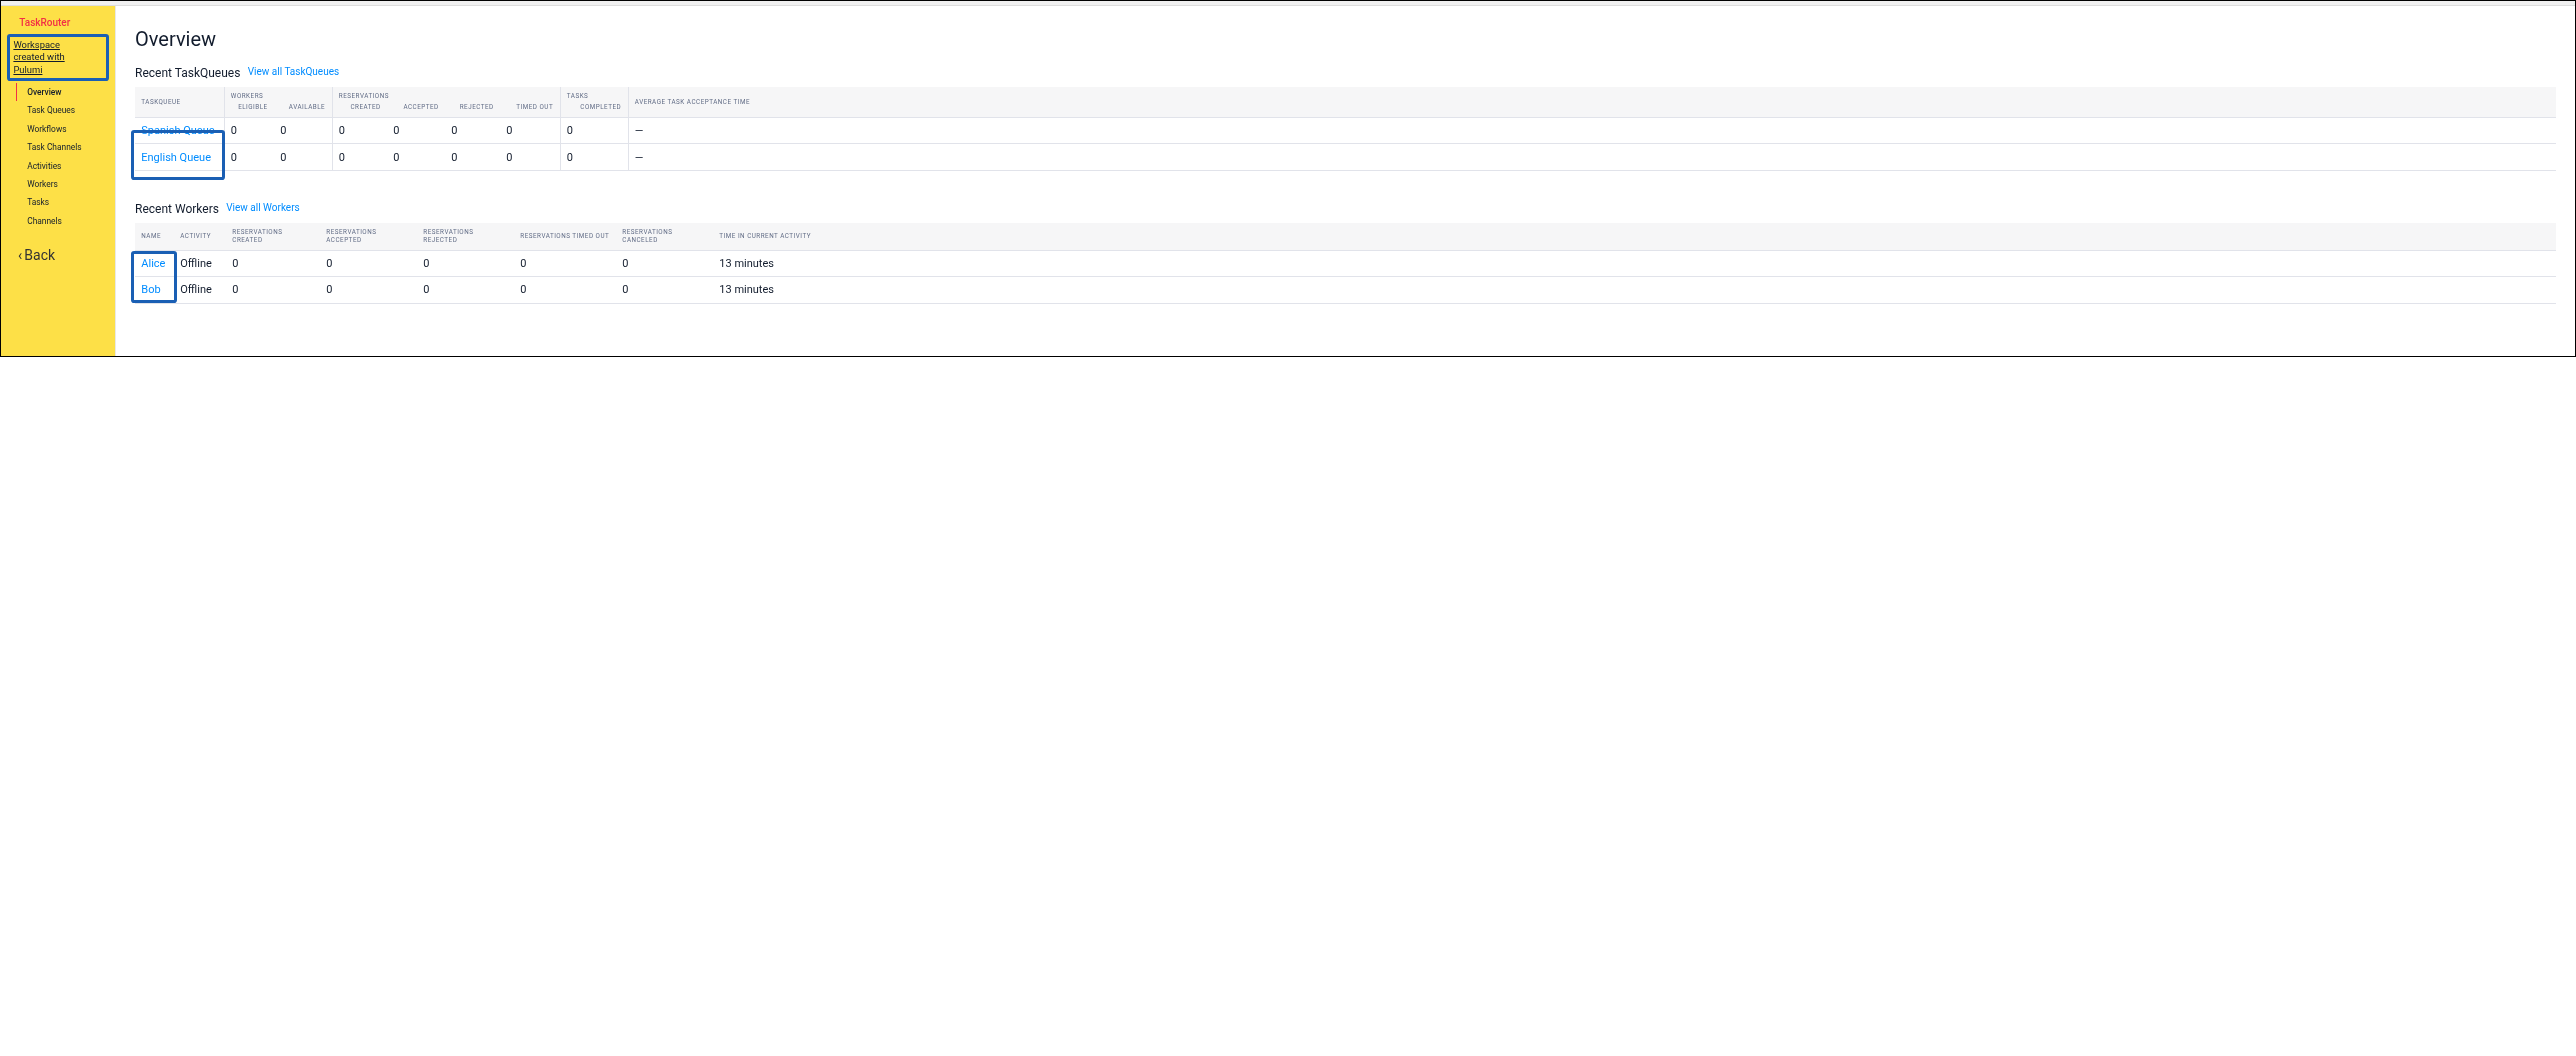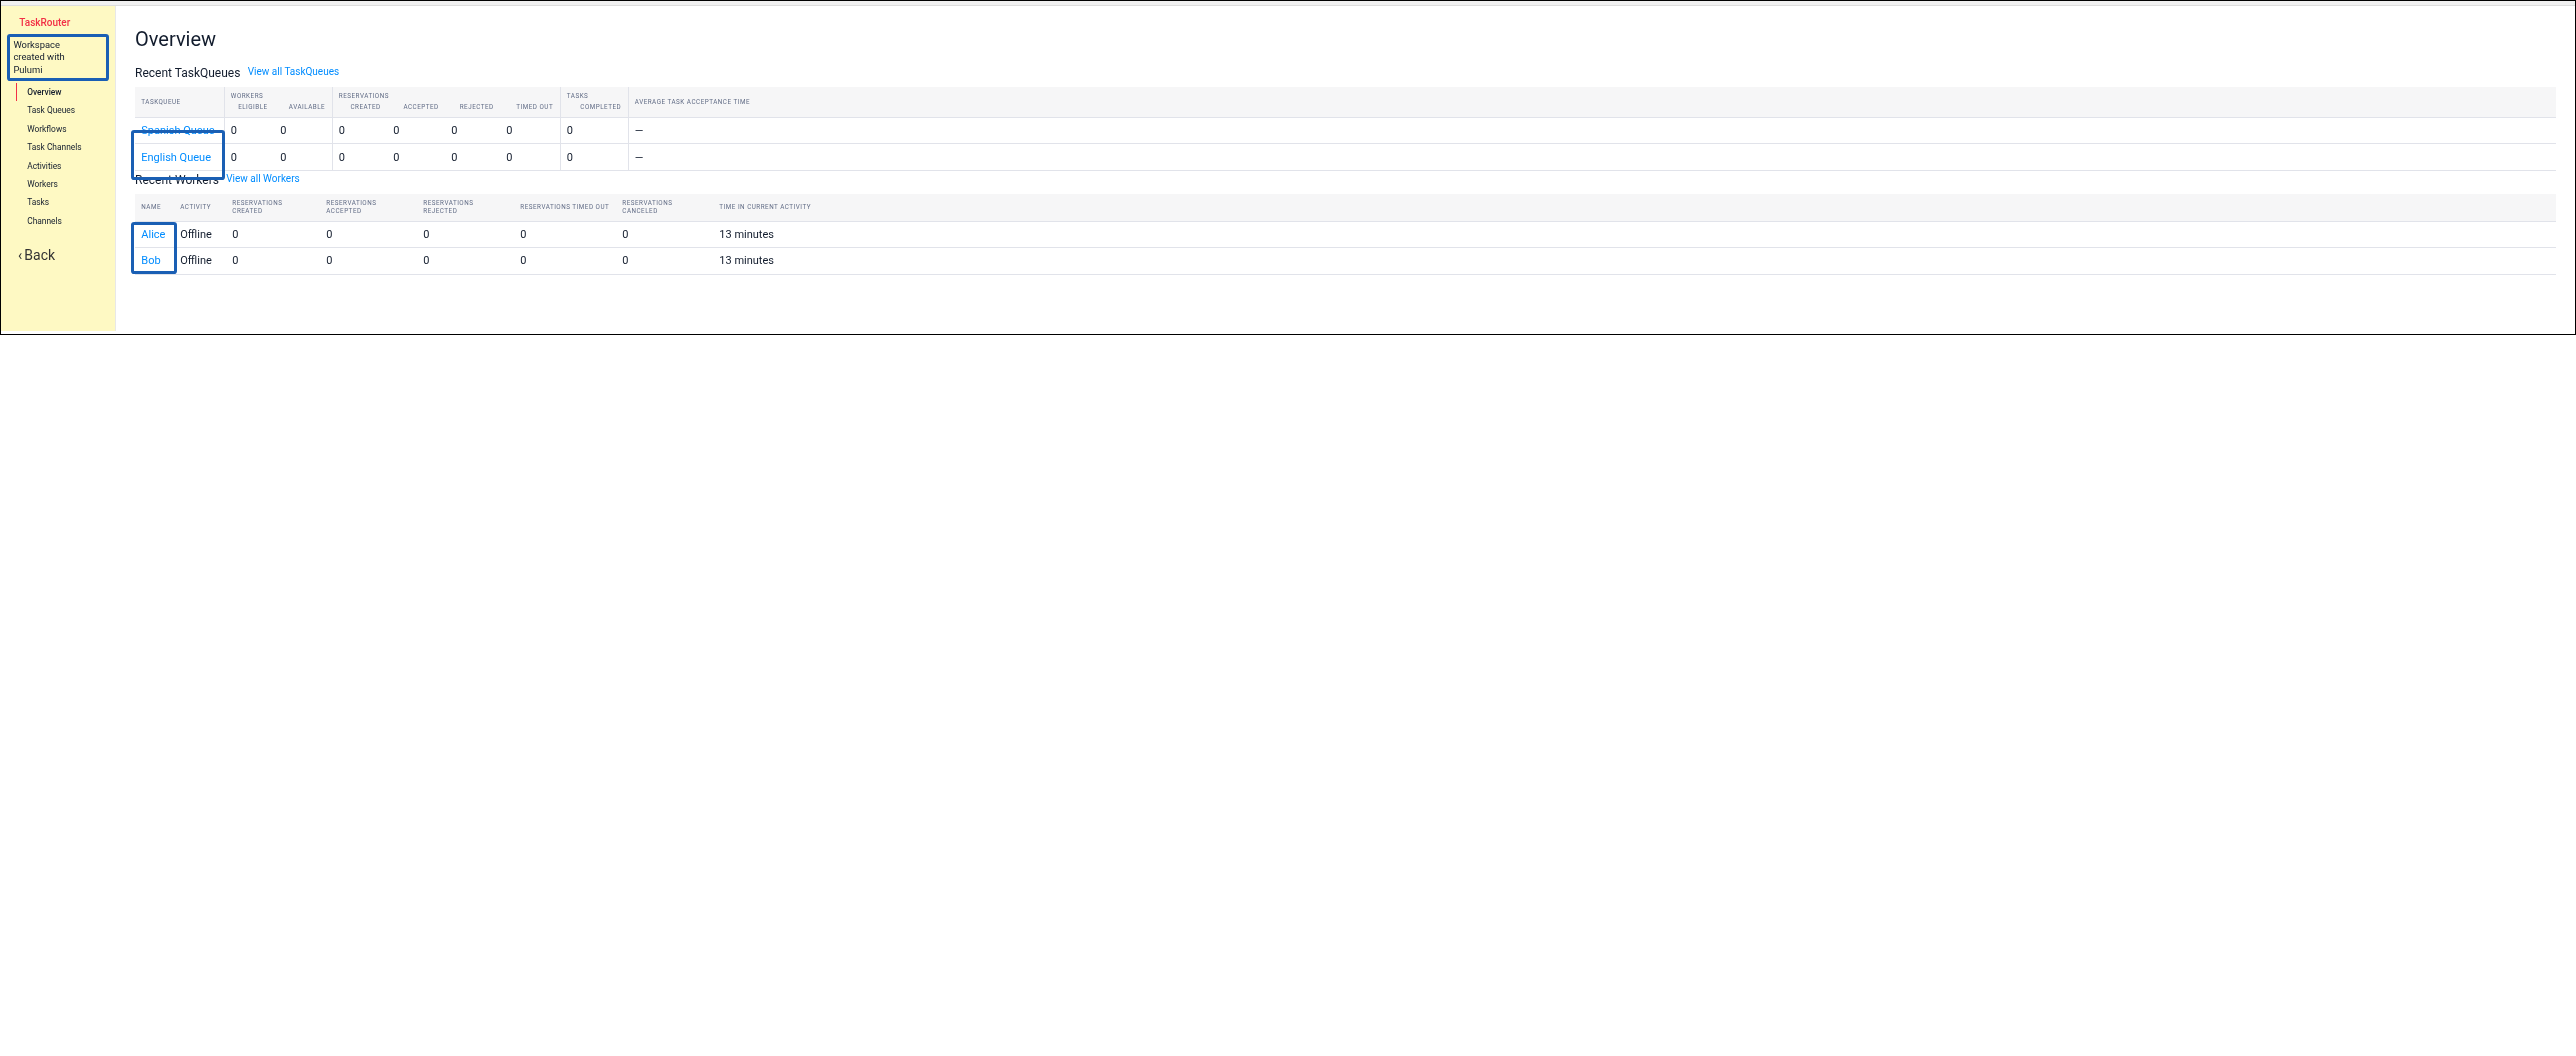--- a/index.html
+++ b/index.html
@@ -18,41 +18,42 @@
       height: 5.2px;
       background: #f0f0f0;
       border-bottom: 0.5px solid #ddd;
     }
     .layout {
       display: flex;
       min-height: 325px;
     }
     .sidebar {
       width: 115px;
-      background: #fef9c3;
+      background: #fde047;
       border-right: 0.5px solid #e8e8e8;
       padding: 10.5px 0;
       position: relative;
     }
     .sidebar-brand {
       color: #f22f46;
       font-size: 10px;
       font-weight: 500;
       padding: 0 10.5px 6.3px 18.3px;
     }
     .workspace-highlight {
       border: 3.1px solid #1a5fb4;
       border-radius: 3.1px;
       margin: 0 6.3px 2.1px 6.3px;
       padding: 2.1px 3.1px;
     }
     .workspace-highlight .ws-text {
       font-size: 9.4px;
       color: #121c2d;
       line-height: 1.3;
+      text-decoration: underline;
     }
     .nav {
       list-style: none;
       padding-left: 14.7px;
     }
     .nav li {
       padding: 4.2px 8.4px 4.2px 10.5px;
       font-size: 8.4px;
       color: #121c2d;
       cursor: pointer;
@@ -94,21 +95,21 @@
       color: #121c2d;
     }
     .view-all {
       color: #008cff;
       font-size: 10px;
       cursor: pointer;
     }
     table {
       width: 100%;
       border-collapse: collapse;
-      margin-bottom: 2px;
+      margin-bottom: 31px;
       font-size: 7.9px;
     }
     thead th {
       background: #f6f6f7;
       text-align: left;
       padding: 5.2px 6.3px;
       font-weight: 400;
       font-size: 6.3px;
       letter-spacing: 0.5px;
       color: #606b85;

